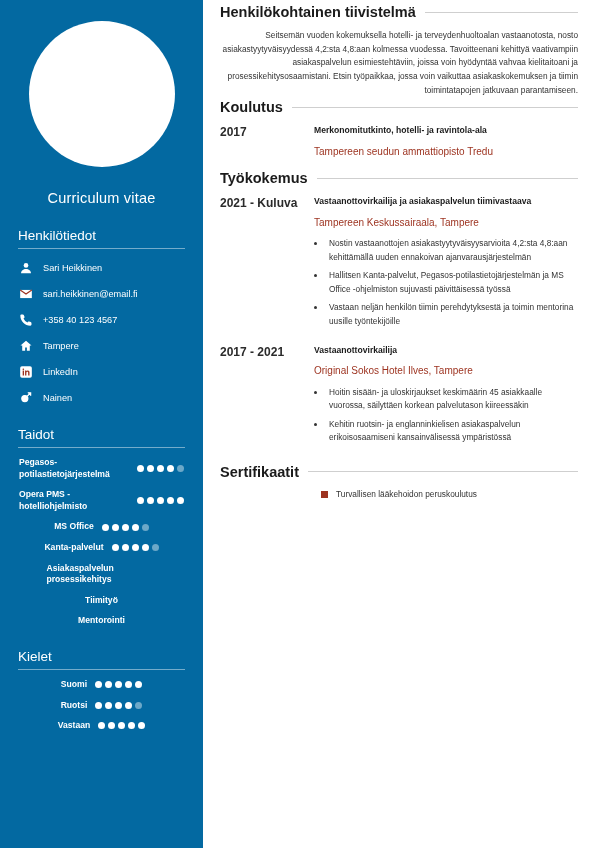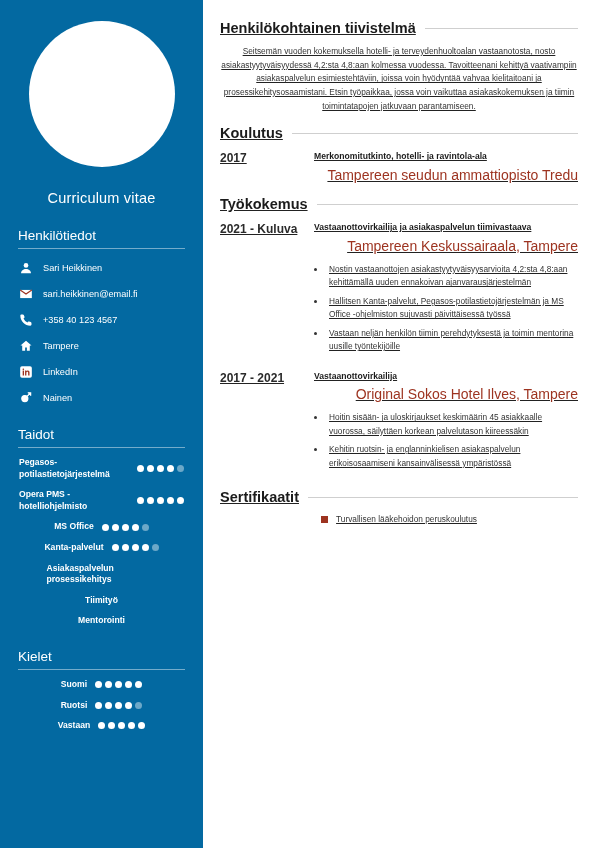--- a/index.html
+++ b/index.html
@@ -81,44 +81,43 @@
   .dots { display: flex; gap: 3px; flex: 0 0 auto; }
   .dot {
     width: 7px; height: 7px; border-radius: 50%;
     background: #ffffff;
   }
   .dot.off { background: rgba(255,255,255,.42); }
 
   
   .main {
     flex: 1;
-    padding: 20px 22px 0 17px;
+    padding: 4px 22px 0 17px;
     color: #222222;
-    text-decoration: underline;
   }
   .main-section-title {
     font-size: 14.5px;
     font-weight: bold;
     color: #1b1b1b;
     margin-bottom: 9px;
     display: flex;
     align-items: center;
     gap: 9px;
   }
   .main-section-title .rule {
     flex: 1;
     height: 1px;
     background: #cfcfcf;
   }
   .summary {
     font-size: 8.3px;
     line-height: 1.65;
     color: #333333;
-    margin-bottom: 12px;
-    text-align: center;
+    margin-bottom: 2px;
+    text-align: right;
   }
   .entry {
     display: flex;
     gap: 12px;
     margin-bottom: 11px;
   }
   .entry .when {
     flex: 0 0 82px;
     font-size: 12px;
     font-weight: bold;
@@ -126,25 +125,24 @@
     padding-top: 1px;
   }
   .entry .what { flex: 1; }
   .entry .role {
     font-size: 8.6px;
     font-weight: bold;
     color: #1b1b1b;
     line-height: 1.45;
   }
   .entry .org {
-    font-size: 14px;
+    font-size: 10px;
     color: #9d3320;
-    margin-top: 2px;
+    margin-top: 8px;
     line-height: 1.45;
-    text-align: right;
   }
   .bullets {
     margin: 7px 0 0 12px;
     padding: 0;
   }
   .bullets li {
     font-size: 8.3px;
     line-height: 1.62;
     color: #333333;
     margin-bottom: 5px;

